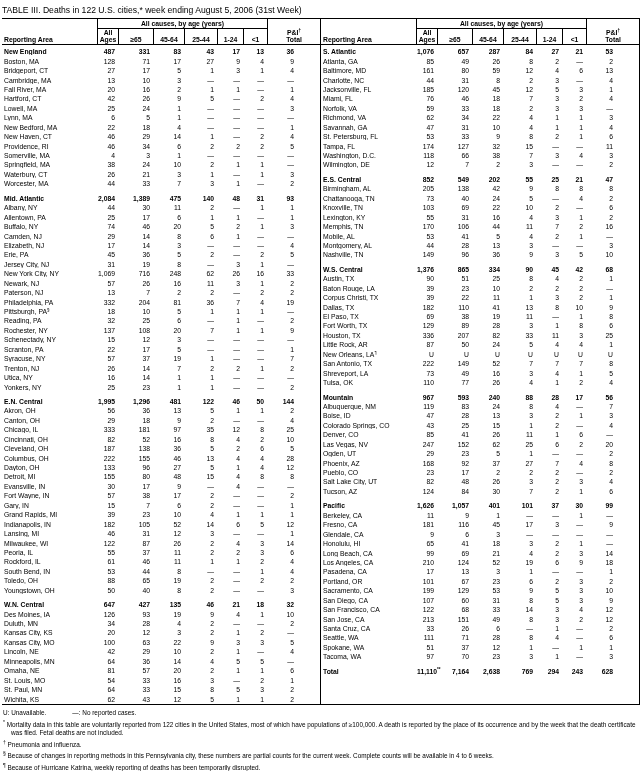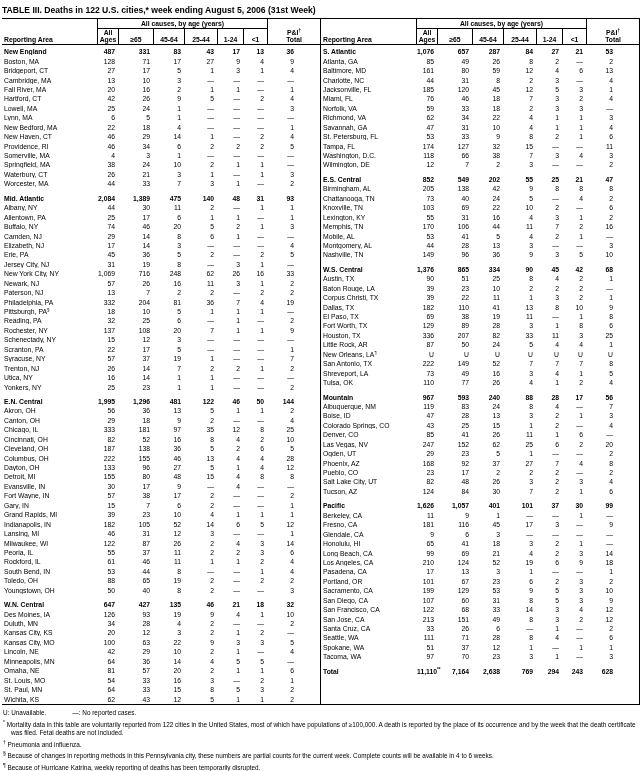--- a/index.html
+++ b/index.html
@@ -5,21 +5,21 @@
   * { box-sizing: border-box; margin: 0; padding: 0; }
   html,body { background:#fff; }
   body {
     width: 640px; height: 771px;
     font-family: "Liberation Sans", sans-serif;
     color: #000;
     overflow: hidden;
   }
   .page { padding: 5px 1px 0 2px; }
   .title {
-    font-size: 8.6px; font-weight: bold;
+    font-size: 8.6px; font-weight: normal;
     padding: 0 16px 3px 0; white-space: nowrap;
   }
   .table-wrap {
     display: flex; align-items: stretch;
     border-top: 1px solid #000;
     border-bottom: 1px solid #000;
     width: 638px;
   }
   .half { width: 319px; border-right: 1px solid #000; }
   

